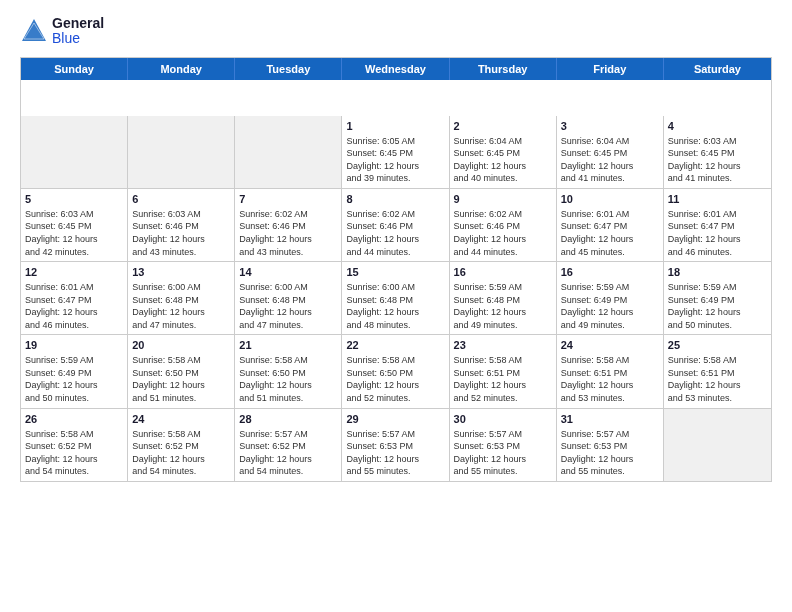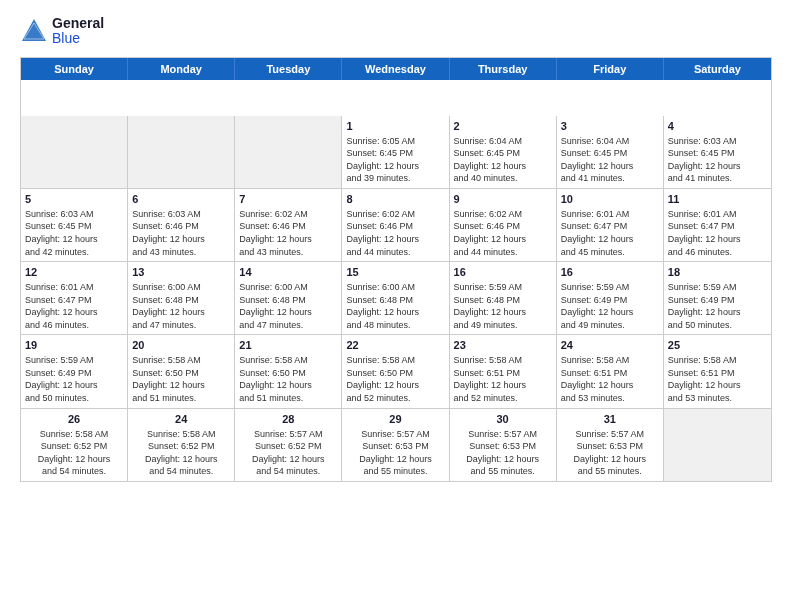--- a/index.html
+++ b/index.html
@@ -85,21 +85,21 @@
       flex: 1;
       display: flex;
       flex-direction: column;
     }
     .cal-week {
       display: grid;
       grid-template-columns: repeat(7, 1fr);
       flex: 1;
       border-bottom: 1px solid #ccc;
     }
-    .cal-week:last-child { border-bottom: none; text-align: center; }
+    .cal-week:last-child { border-bottom: none; }
     .cal-cell {
       border-right: 1px solid #ccc;
       padding: 3px 4px;
       font-size: 9.5px;
       color: #333;
       line-height: 1.35;
       vertical-align: top;
       background: #fff;
     }
     .cal-cell:last-child { border-right: none; }

